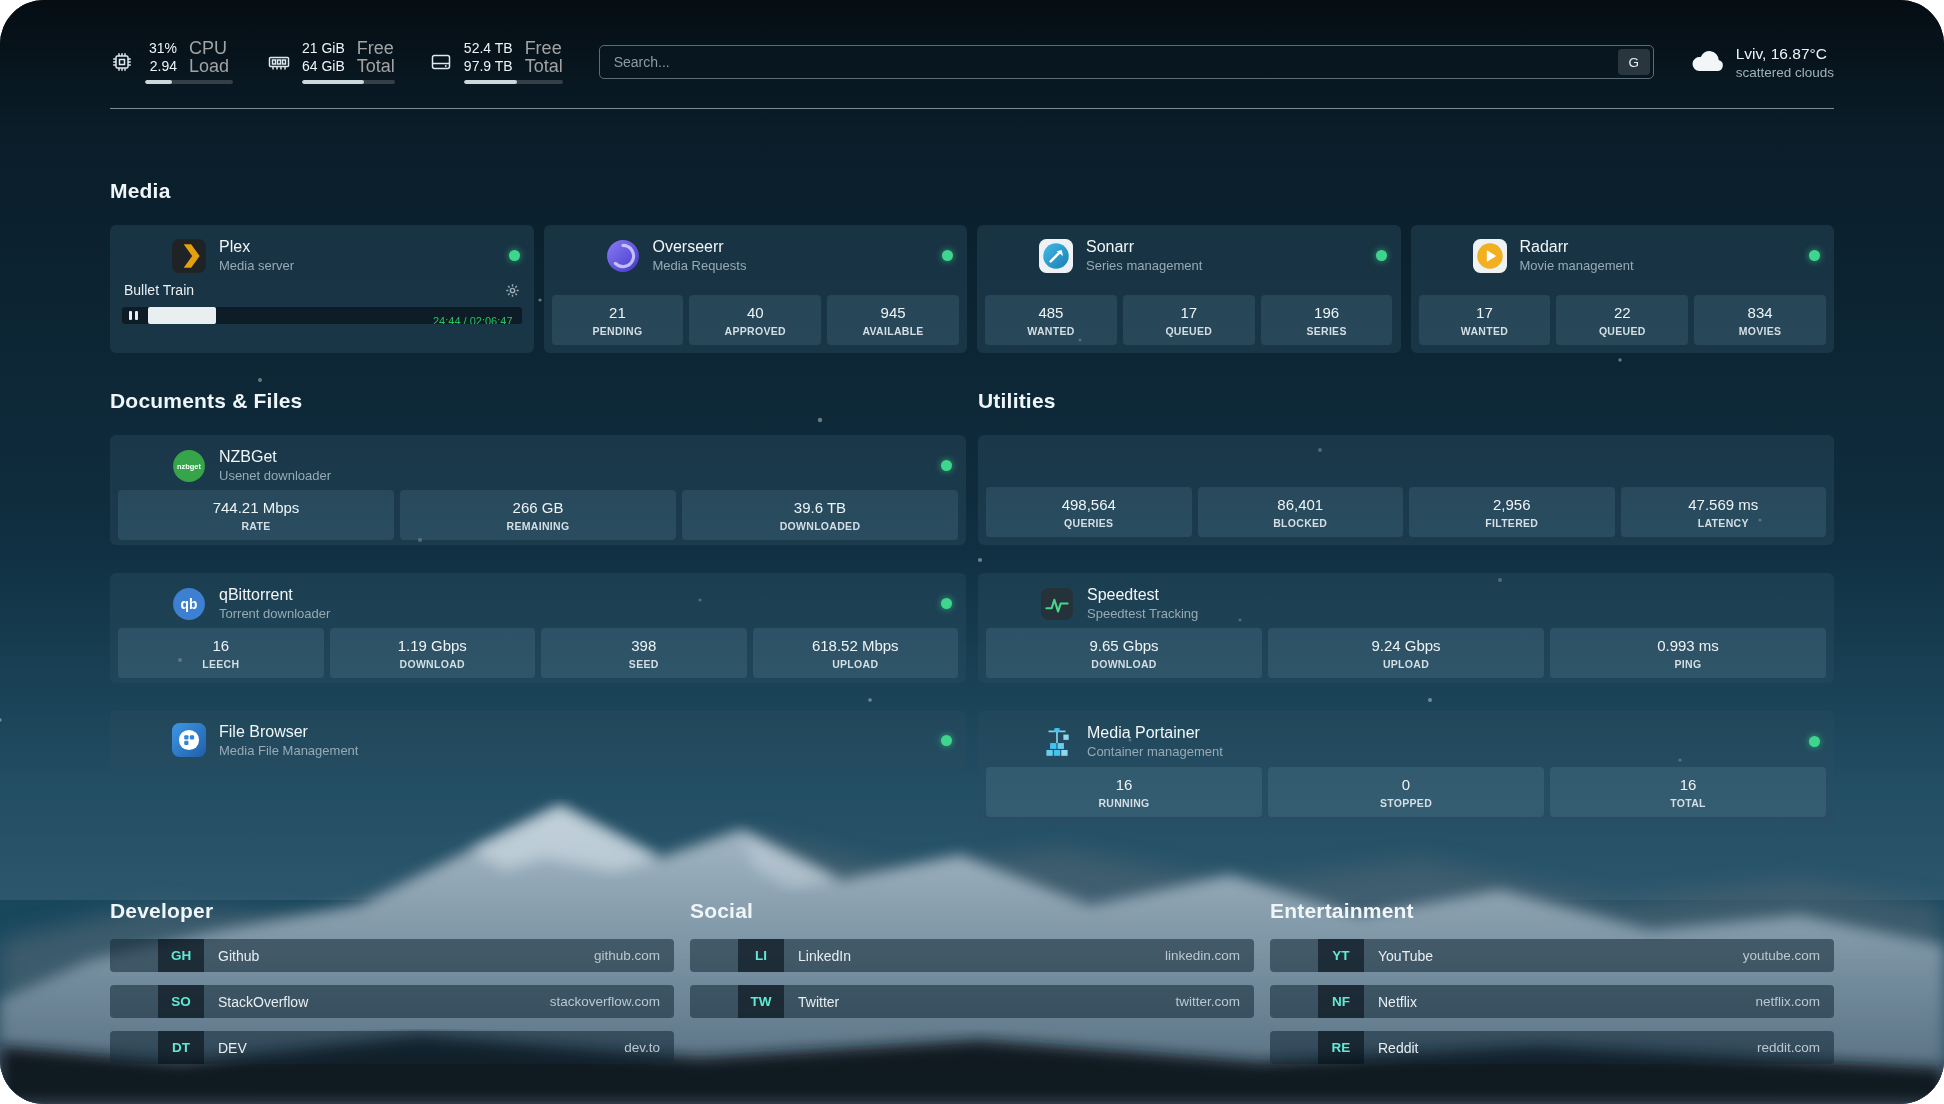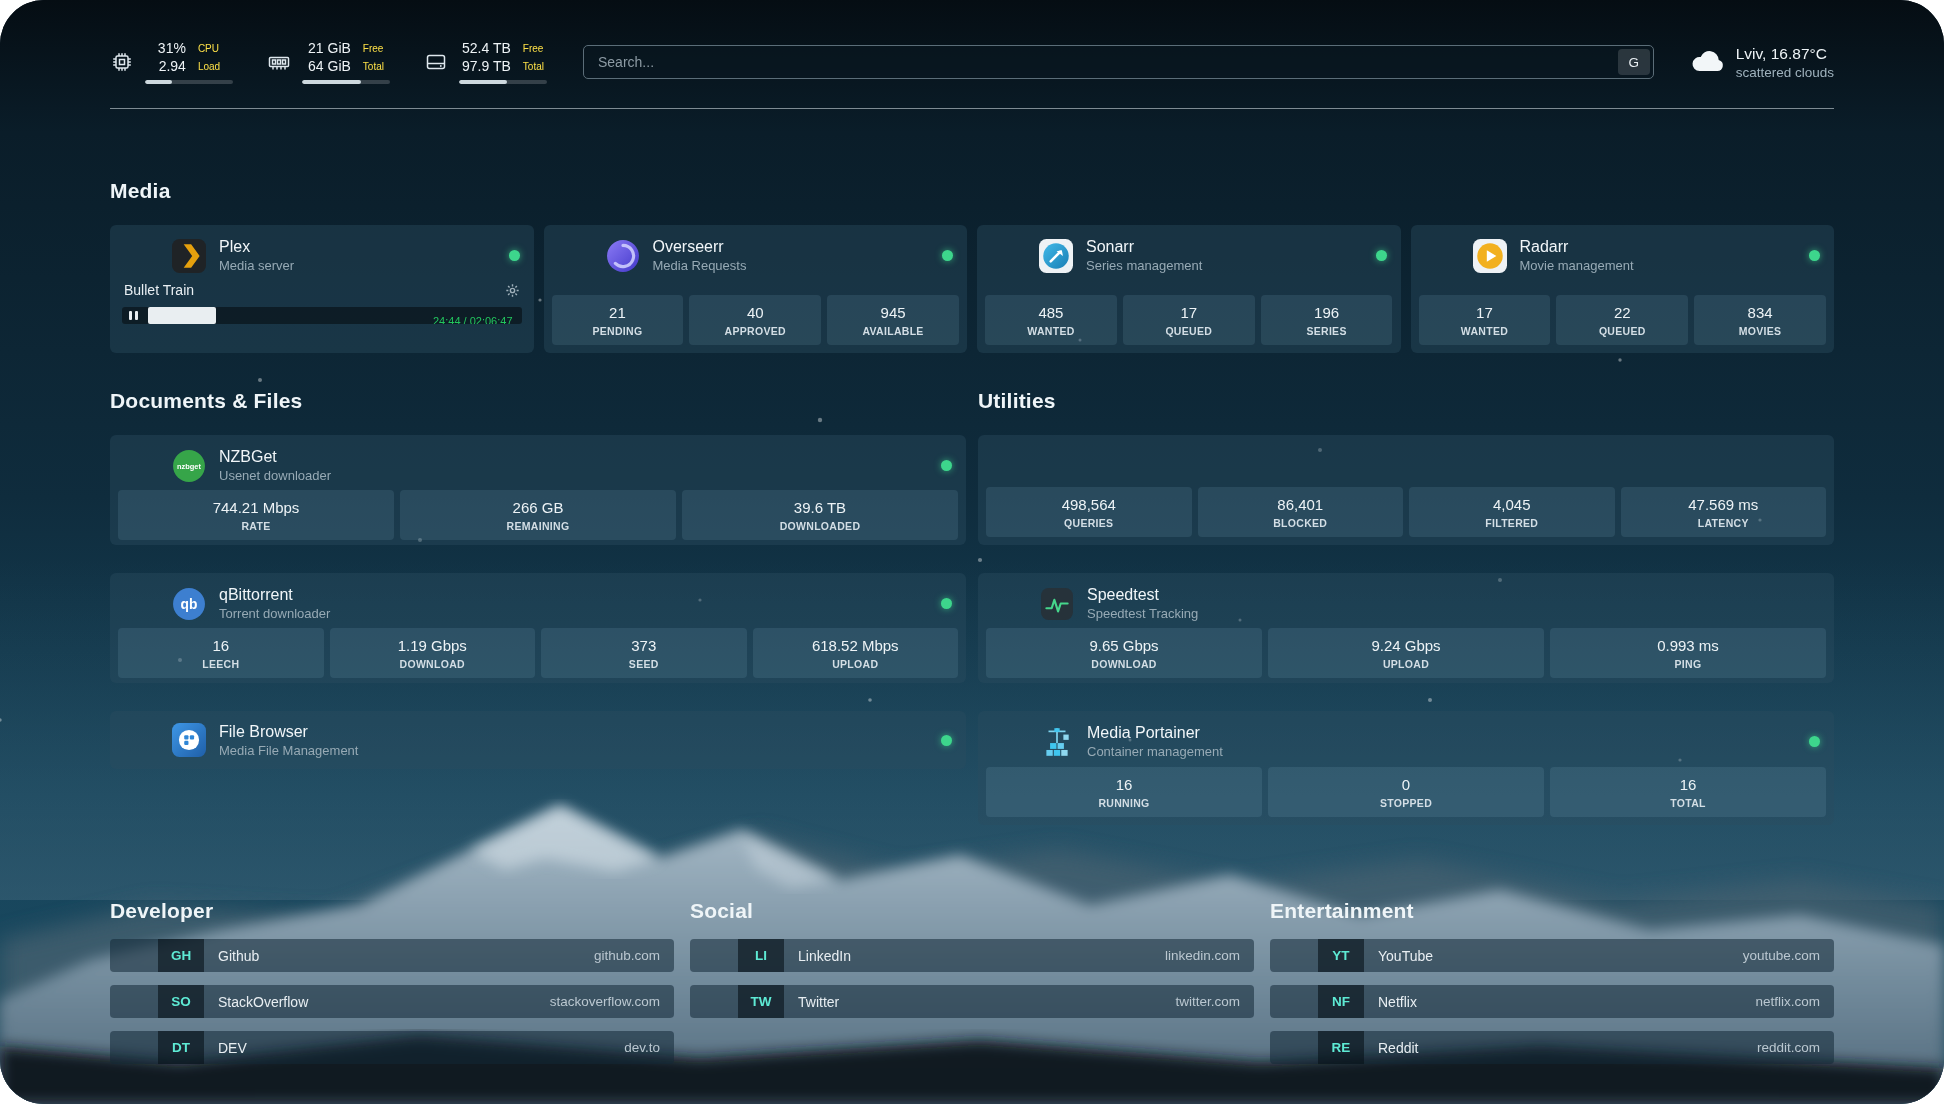--- a/index.html
+++ b/index.html
@@ -9,21 +9,21 @@
   .bg svg { display:block; width:100%; height:100%; }
   .content { position:absolute; inset:0; padding:30px 110px 0; color:#e8eef2; }
 
   
   .header { display:flex; align-items:center; height:64px; }
   .res-widgets { display:flex; gap:34px; align-items:center; }
   .widget { display:flex; gap:11px; align-items:center; }
   .widget .wicon { display:flex; align-items:center; }
   .wgrid { display:grid; grid-template-columns:auto auto; column-gap:12px; row-gap:1px; align-items:center; }
   .wval { font-size:14px; color:#eef3f6; text-align:right; line-height:17px; }
-  .wlab { font-size:10px; color:#fde047; line-height:17px; }
+  .wlab { font-size:18px; color:#a3a3a3; line-height:17px; }
   .wbar { grid-column:1 / span 2; height:4px; border-radius:2px; background:rgba(255,255,255,0.18); margin-top:4px; min-width:88px; position:relative; overflow:hidden; }
   .wbar .fill { position:absolute; left:0; top:0; bottom:0; background:#cdd8de; border-radius:2px; }
 
   .search-wrap { flex:1; margin:0 36px; position:relative; height:34px; }
   .search-input { width:100%; height:34px; background:rgba(10,23,32,0.55); border:1px solid #5b6d78; border-radius:5px; color:#e8eef2; font-size:14px; padding:0 46px 0 14px; outline:none; font-family:"Liberation Sans",sans-serif; }
   .search-input::placeholder { color:#8d9ba4; }
   .search-btn { position:absolute; right:4px; top:4px; bottom:4px; width:32px; border-radius:4px; background:rgba(255,255,255,0.14); display:flex; align-items:center; justify-content:center; font-size:13.5px; color:#e8eef2; cursor:pointer; }
 
   .weather { display:flex; gap:12px; align-items:center; }
   .weather .wtext { display:flex; flex-direction:column; }
@@ -419,21 +419,21 @@
           <div class="stats">
             <div class="stat">
                 <div class="v">16</div>
                 <div class="l">LEECH</div>
               </div>
             <div class="stat">
                 <div class="v">1.19 Gbps</div>
                 <div class="l">DOWNLOAD</div>
               </div>
             <div class="stat">
-                <div class="v">373</div>
+                <div class="v">398</div>
                 <div class="l">SEED</div>
               </div>
             <div class="stat">
                 <div class="v">618.52 Mbps</div>
                 <div class="l">UPLOAD</div>
               </div>
           </div>
         </div>
 
         <div class="card h58">
@@ -469,21 +469,21 @@
           <div class="stats">
             <div class="stat">
                 <div class="v">498,564</div>
                 <div class="l">QUERIES</div>
               </div>
             <div class="stat">
                 <div class="v">86,401</div>
                 <div class="l">BLOCKED</div>
               </div>
             <div class="stat">
-                <div class="v">4,045</div>
+                <div class="v">2,956</div>
                 <div class="l">FILTERED</div>
               </div>
             <div class="stat">
                 <div class="v">47.569 ms</div>
                 <div class="l">LATENCY</div>
               </div>
           </div>
         </div>
 
         <div class="card h110">

